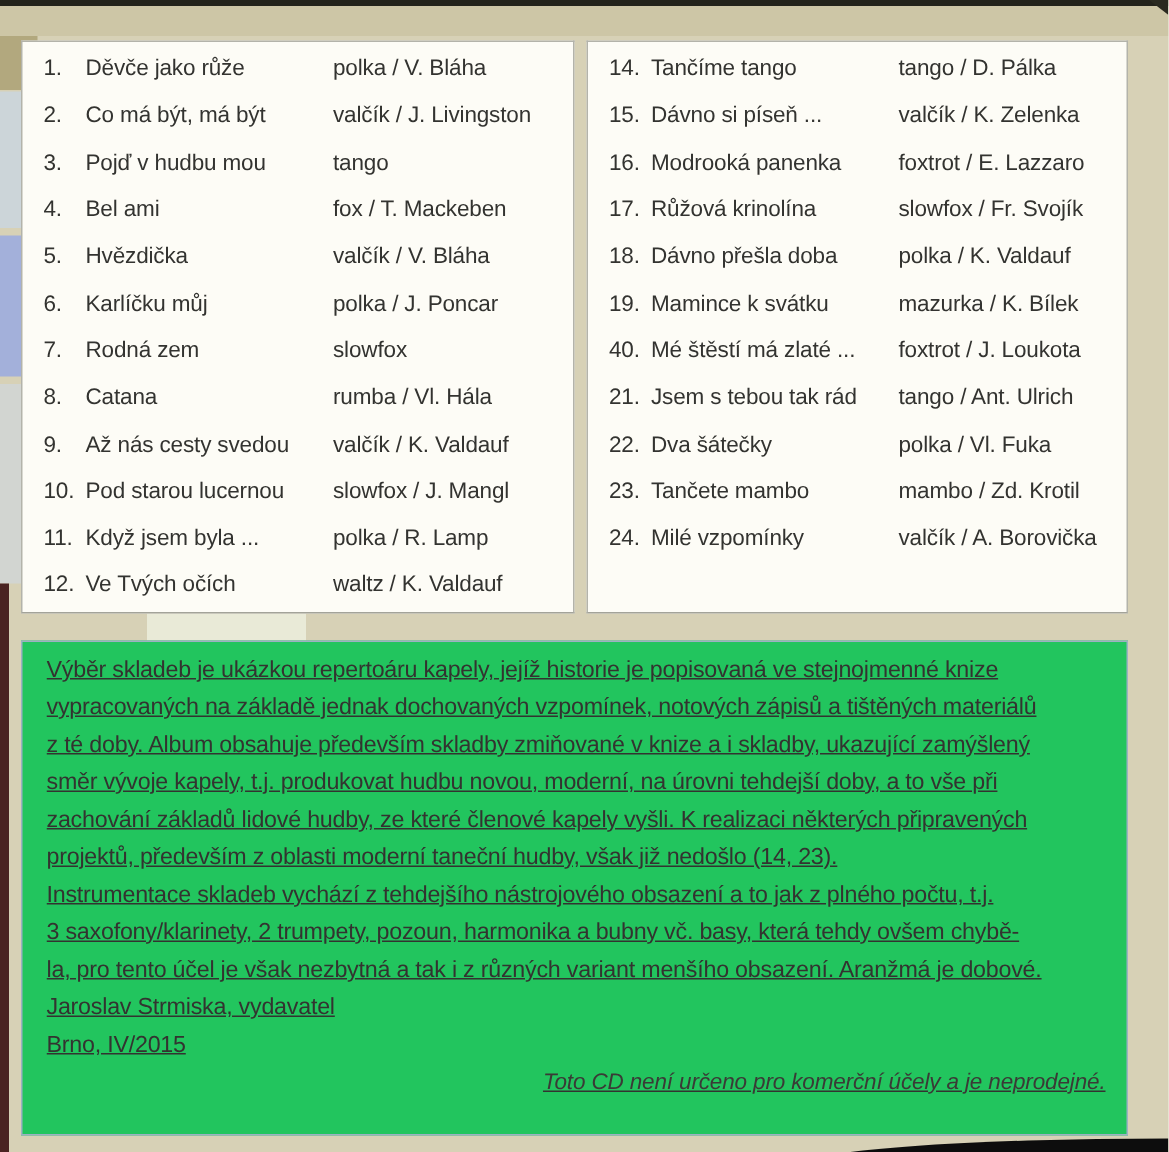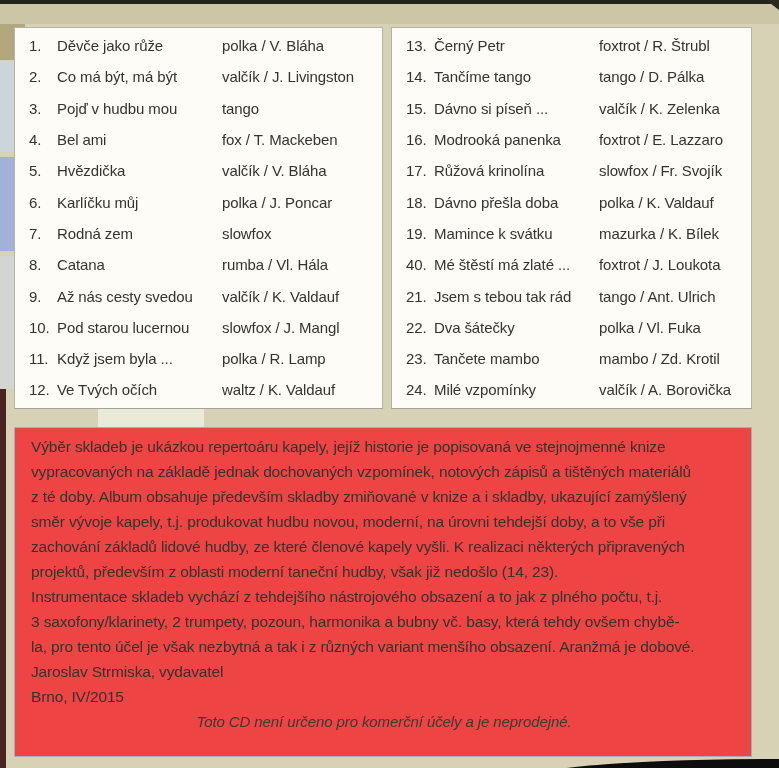--- a/index.html
+++ b/index.html
@@ -28,24 +28,24 @@
     border-radius:100% 0 0 0;}
   
   .box{position:absolute;background:#fdfcf6;border:1px solid #b3b3aa;box-sizing:border-box;}
   .tracklist-box{top:27px;height:382px;padding:2px 0 0 14px;border-bottom-color:#a3a399;}
   .left-box{left:14px;width:369px;}
   .right-box{left:391px;width:361px;}
   .track-row{display:grid;grid-template-columns:28px 165px 1fr;align-items:center;height:31.3px;
     font-size:15px;letter-spacing:-0.1px;white-space:nowrap;}
   .t-num{text-align:left;}
   
-  .notes-box{left:14px;top:427px;width:738px;height:330px;border:1px solid #9db0c3;background:#ef4444;
-    padding:6px 10px 0 16px;}
+  .notes-box{left:14px;top:427px;width:738px;height:330px;border:1px solid #9db0c3;background:#22c55e;
+    padding:6px 10px 0 16px;text-decoration:underline;}
   .note-line{font-size:15.5px;line-height:25px;letter-spacing:-0.15px;white-space:nowrap;overflow:hidden;}
-  .footnote{font-size:15px;line-height:25px;font-style:italic;text-align:center;padding-right:4px;
+  .footnote{font-size:15px;line-height:25px;font-style:italic;text-align:right;padding-right:4px;
     letter-spacing:-0.1px;color:#3a3a36;}
 </style>
 </head>
 <body>
 
 <div class="page">
 
   <div class="top-band"></div>
   <div class="top-bar"></div>
   <div class="corner-mark"></div>
@@ -127,25 +127,20 @@
   </div>
 
   <div class="track-row">
     <span class="t-num">12.</span>
     <span class="t-title">Ve Tvých očích</span>
     <span class="t-info">waltz / K. Valdauf</span>
   </div>
 </section>
 
   <section class="box tracklist-box right-box">
-  <div class="track-row">
-    <span class="t-num">13.</span>
-    <span class="t-title">Černý Petr</span>
-    <span class="t-info">foxtrot / R. Štrubl</span>
-  </div>
 
   <div class="track-row">
     <span class="t-num">14.</span>
     <span class="t-title">Tančíme tango</span>
     <span class="t-info">tango / D. Pálka</span>
   </div>
 
   <div class="track-row">
     <span class="t-num">15.</span>
     <span class="t-title">Dávno si píseň ...</span>

